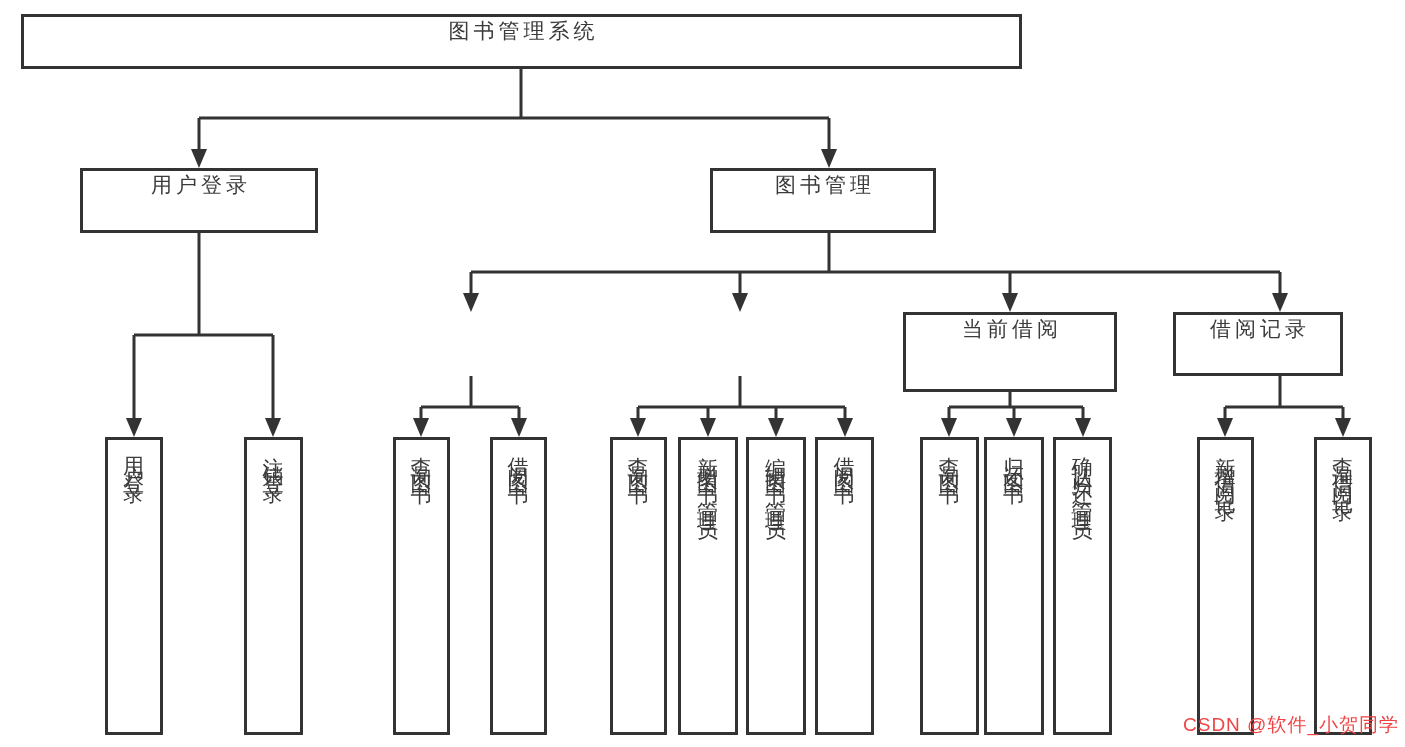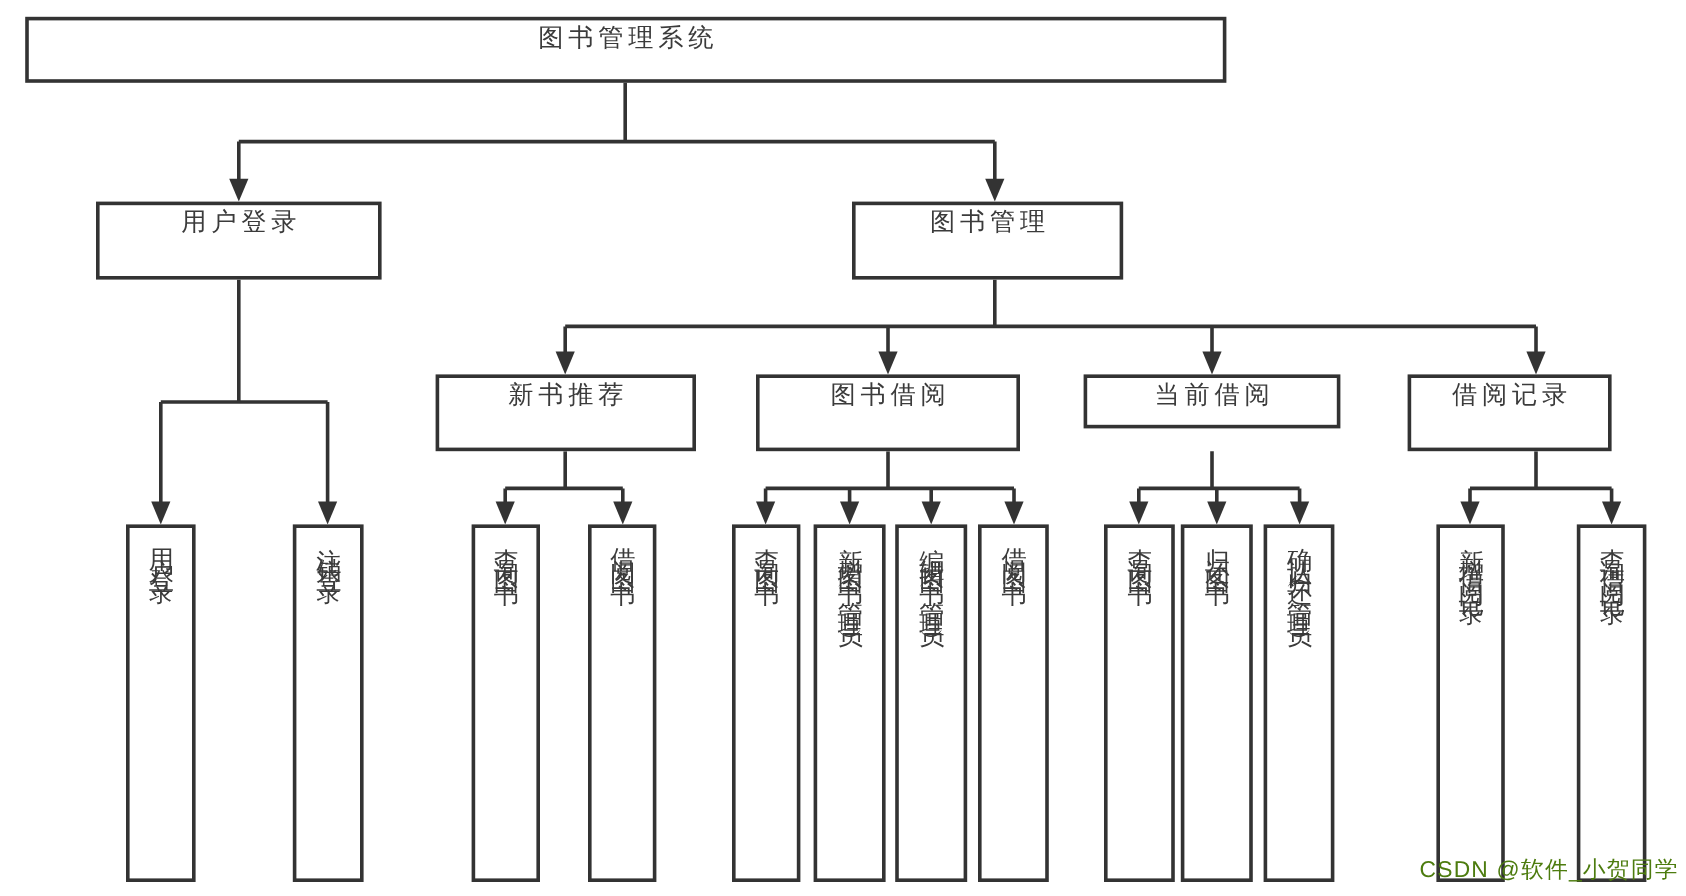--- a/index.html
+++ b/index.html
@@ -45,21 +45,21 @@
     letter-spacing: 9px;
     line-height: 1.1;
     white-space: nowrap;
   }
   #watermark {
     position: absolute;
     left: 1183px;
     top: 712px;
     font-size: 19px;
     letter-spacing: 1px;
-    color: #4d7c0f;
+    color: #ef4444;
     white-space: nowrap;
     z-index: 5;
   }
 </style>
 </head>
 <body>
 
 <div id="stage">
 
   <svg id="connectors" viewBox="0 0 1405 747" xmlns="http://www.w3.org/2000/svg">
@@ -106,27 +106,21 @@
     <span>图书管理系统</span>
   </div>
 
   <div class="box hbox" style="left:80px; top:168px; width:238px; height:65px;">
     <span>用户登录</span>
   </div>
   <div class="box hbox" style="left:710px; top:168px; width:226px; height:65px;">
     <span>图书管理</span>
   </div>
 
-  <div class="box hbox" style="left:363px; top:312px; width:217px; height:64px;">
-    <span>新书推荐</span>
-  </div>
-  <div class="box hbox" style="left:630px; top:312px; width:220px; height:64px;">
-    <span>图书借阅</span>
-  </div>
-  <div class="box hbox" style="left:903px; top:312px; width:214px; height:45px;">
+  <div class="box hbox" style="left:903px; top:312px; width:214px; height:80px;">
     <span>当前借阅</span>
   </div>
   <div class="box hbox" style="left:1173px; top:312px; width:170px; height:64px;">
     <span>借阅记录</span>
   </div>
 
   <div class="box vbox" style="left:105px; top:437px; width:58px; height:298px;">
     <span class="vtext">用户登录</span>
   </div>
   <div class="box vbox" style="left:244px; top:437px; width:59px; height:298px;">

